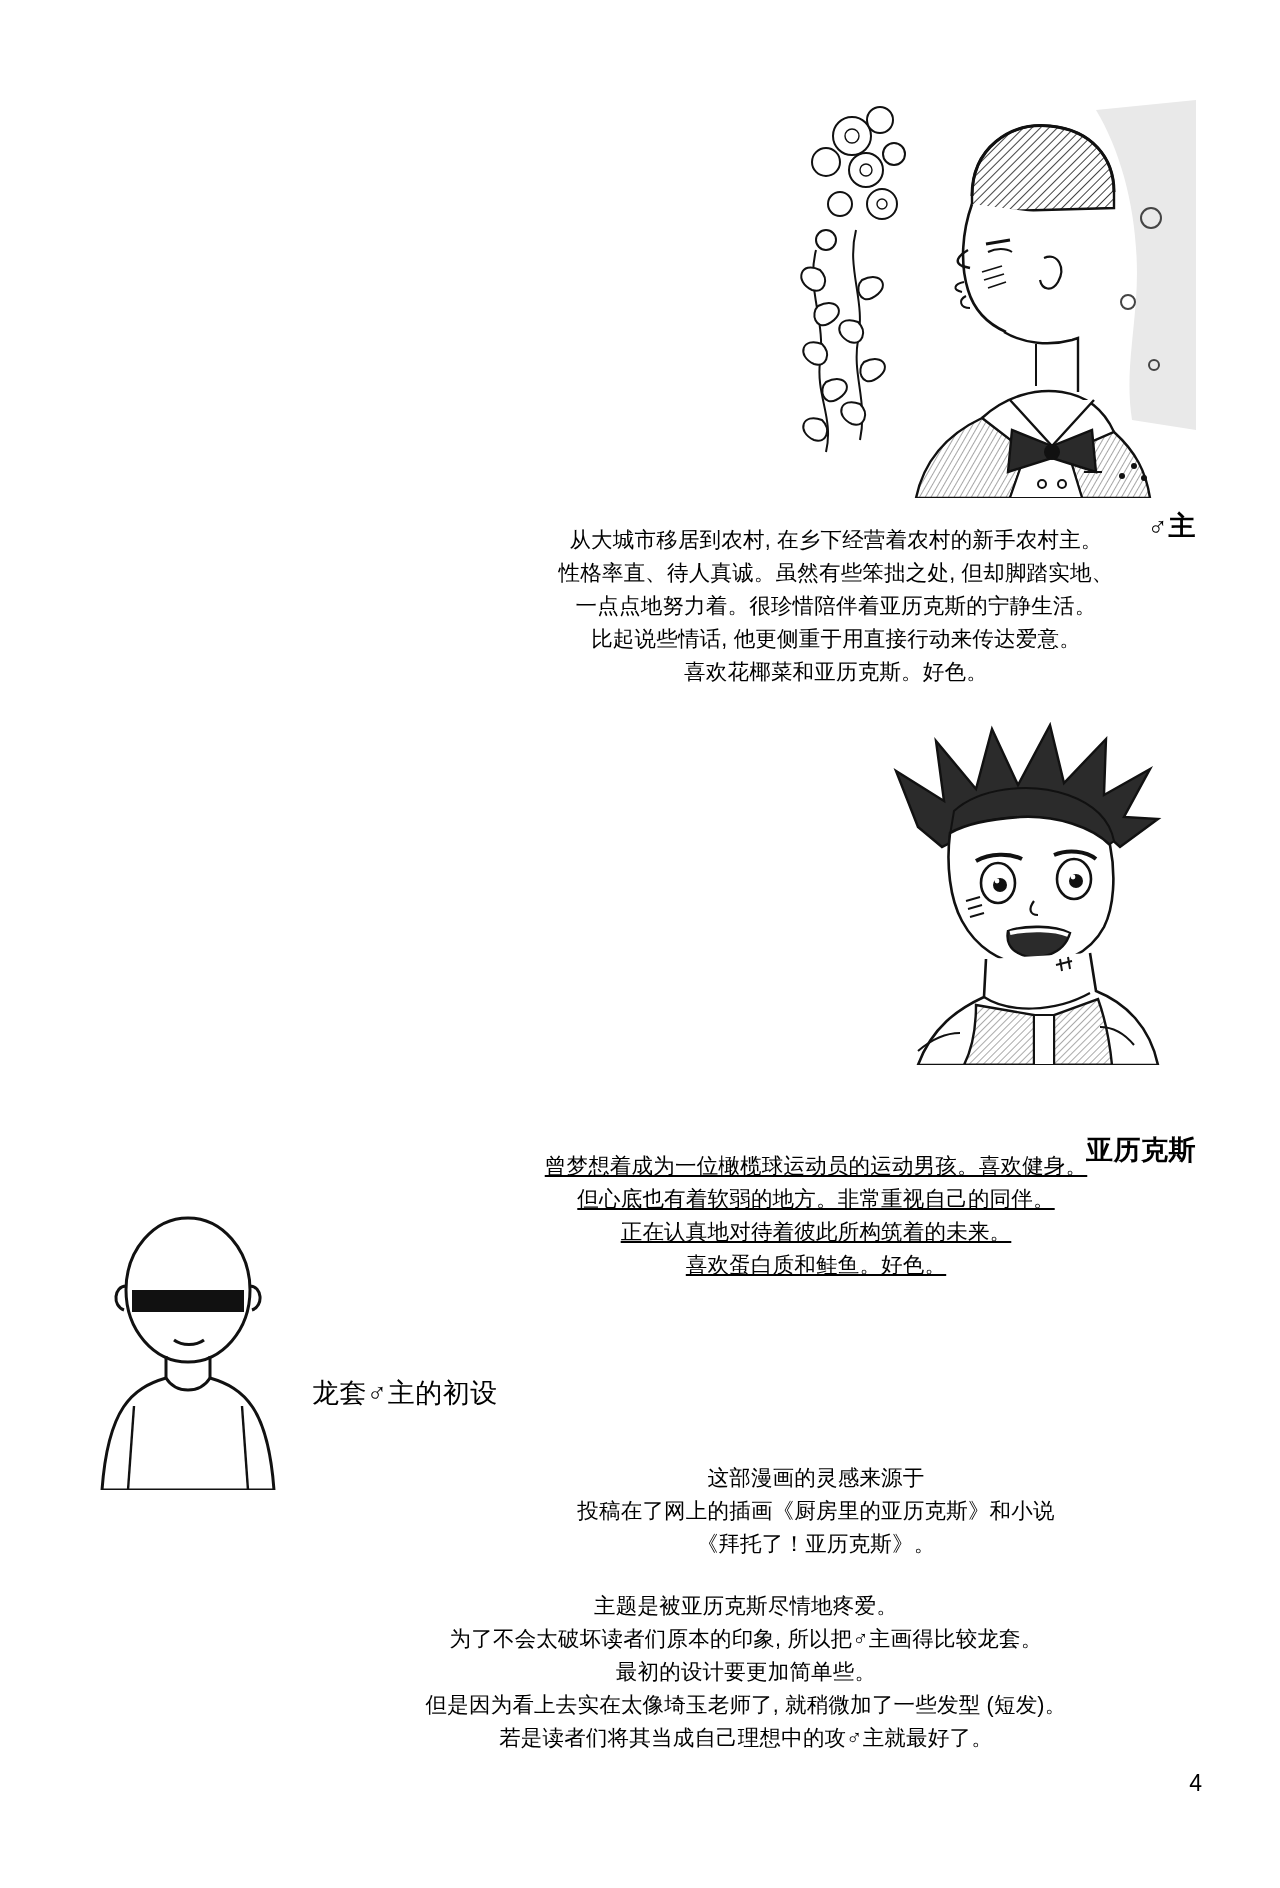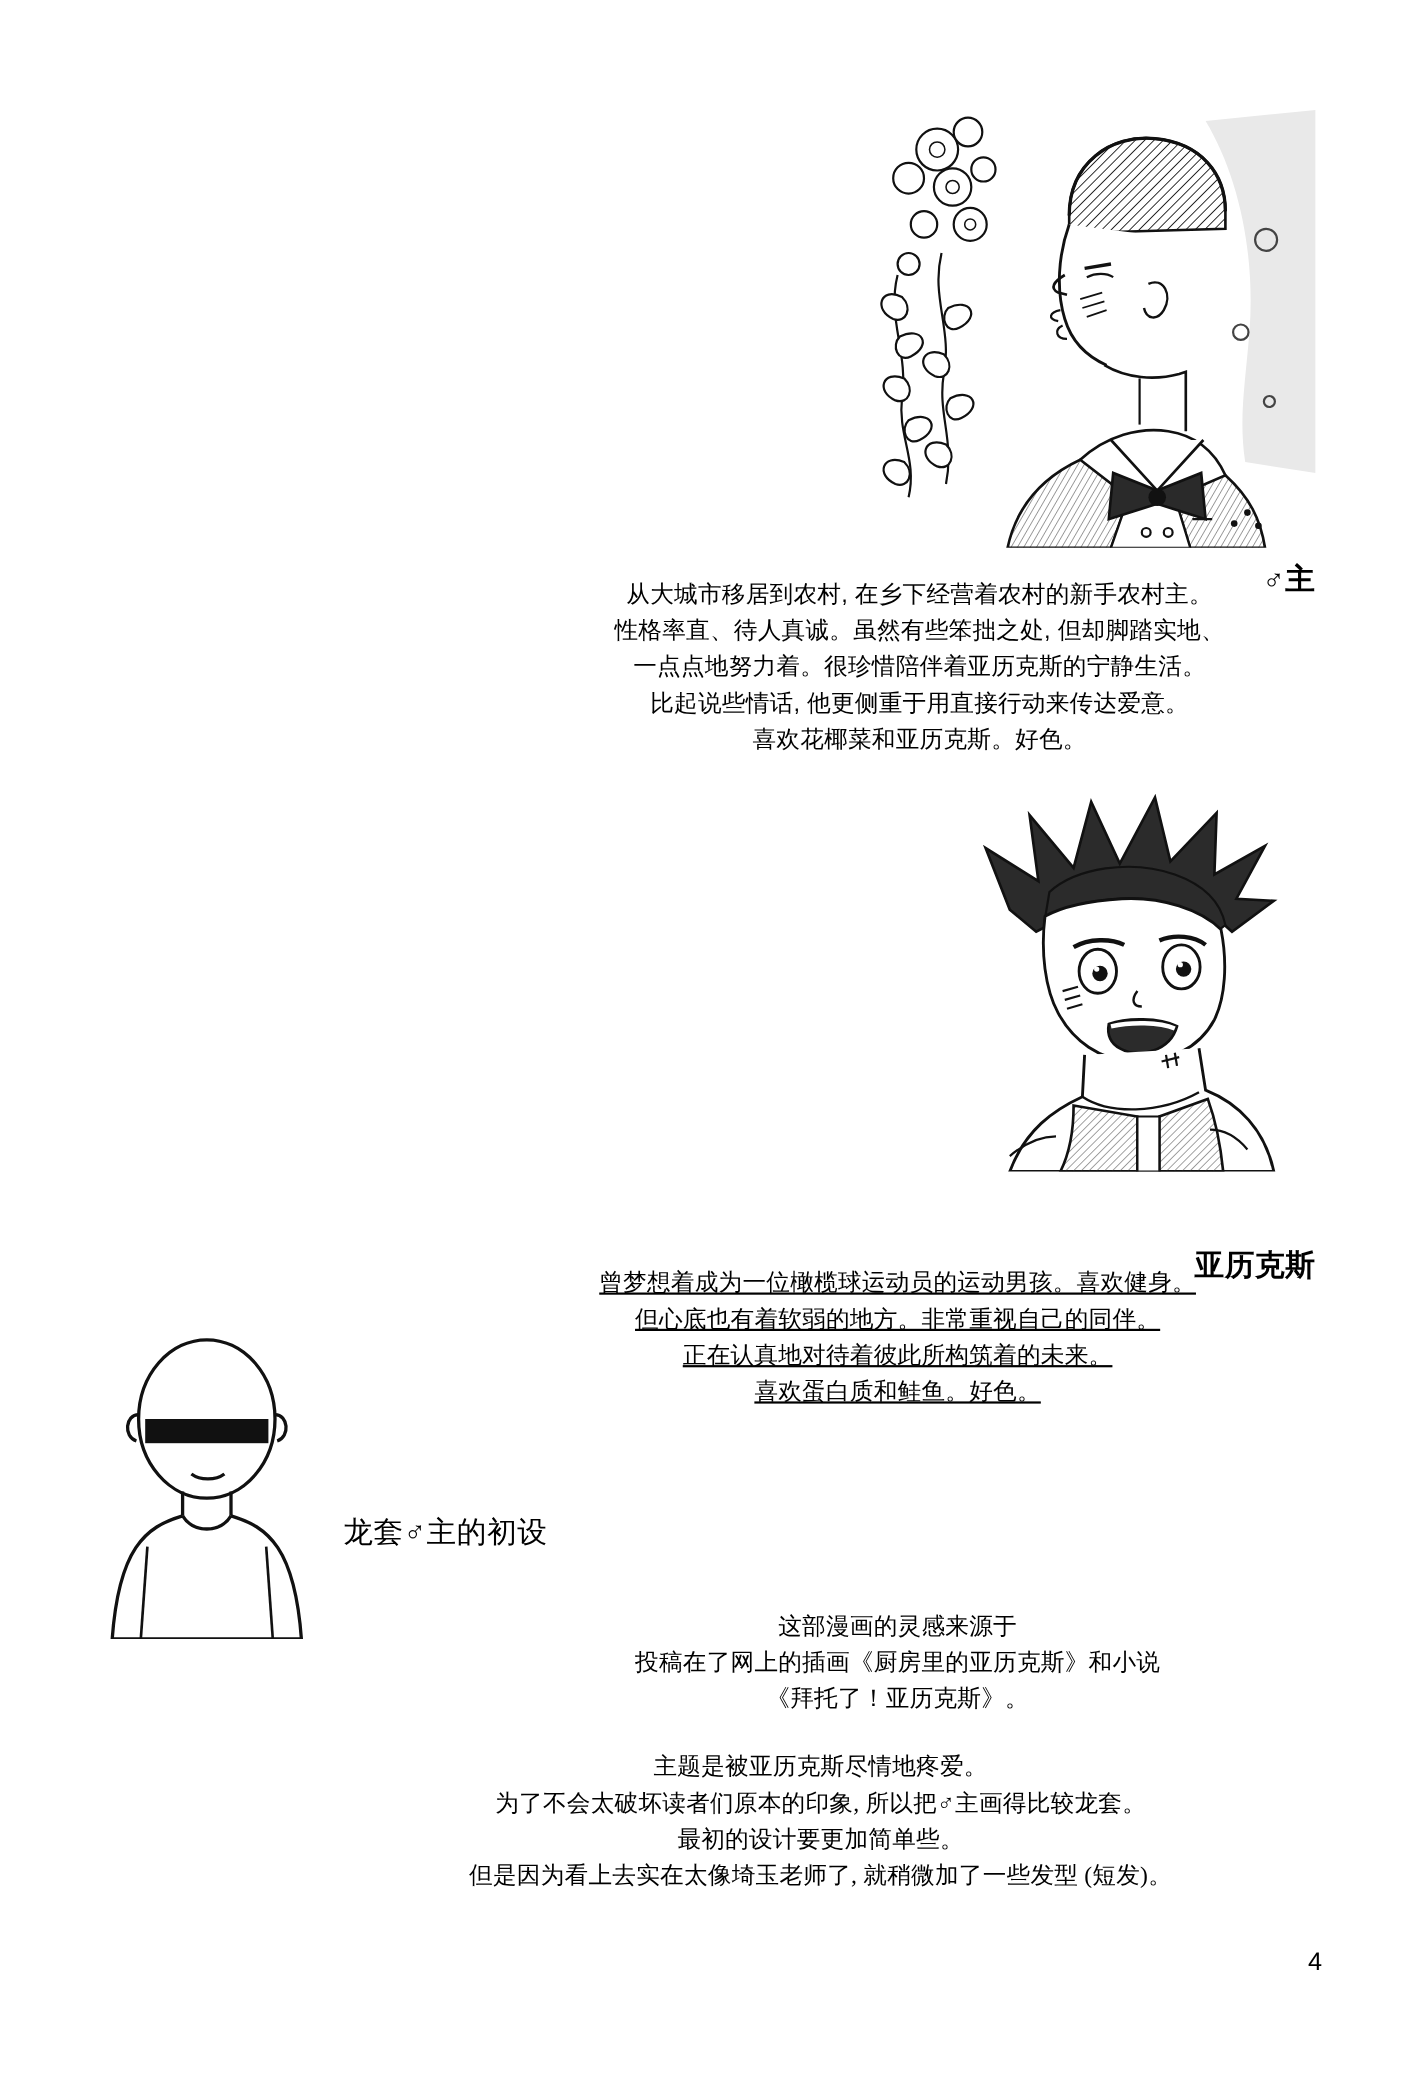--- a/index.html
+++ b/index.html
@@ -79,21 +79,20 @@
   }
   .para-note1 {
     right: 84px;
     top: 1462px;
     width: 760px;
   }
   .para-note2 {
     right: 84px;
     top: 1590px;
     width: 900px;
-    font-family: Liberation Serif, serif;
   }
 
   .caption-draft {
     position: absolute;
     left: 312px;
     top: 1375px;
     font-size: 27px;
     letter-spacing: 0.5px;
     white-space: nowrap;
   }
@@ -320,17 +319,18 @@
     <span>这部漫画的灵感来源于</span>
     <span>投稿在了网上的插画《厨房里的亚历克斯》和小说</span>
     <span>《拜托了！亚历克斯》。</span>
   </div>
 
   <div class="para para-note2">
     <span>主题是被亚历克斯尽情地疼爱。</span>
     <span>为了不会太破坏读者们原本的印象, 所以把♂主画得比较龙套。</span>
     <span>最初的设计要更加简单些。</span>
     <span>但是因为看上去实在太像埼玉老师了, 就稍微加了一些发型 (短发)。</span>
+    <span>若是读者们将其当成自己理想中的攻♂主就最好了。</span>
   </div>
 
   <div class="page-number">4</div>
 
 </div>
 
 </body></html>

